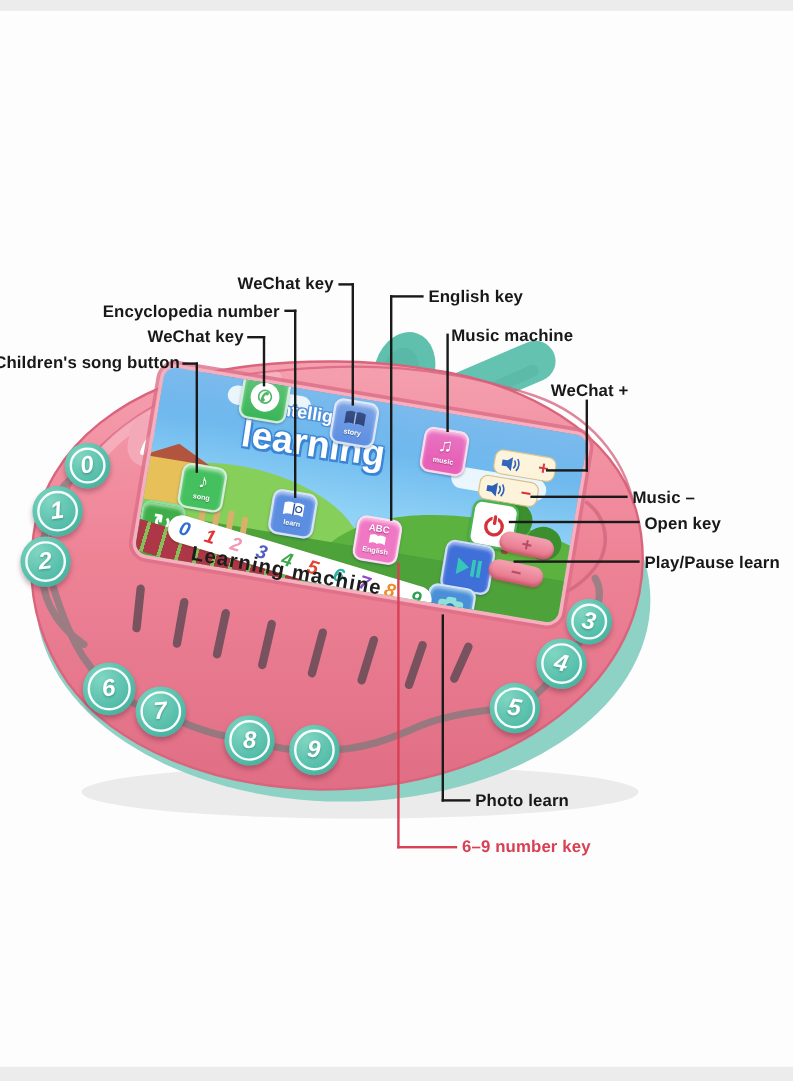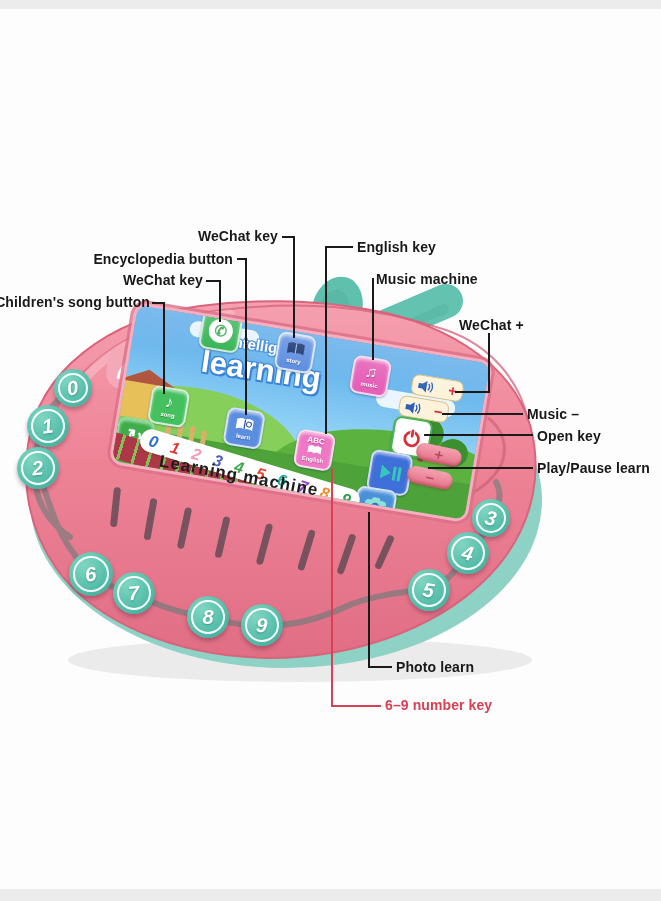--- a/index.html
+++ b/index.html
@@ -281,21 +281,21 @@
   <div class="cline" style="left:455px;top:391px;width:35px;height:2px;"></div>
   <div class="cline" style="left:442px;top:413px;width:81px;height:2px;"></div>
   <div class="cline" style="left:424px;top:434px;width:109px;height:2px;"></div>
   <div class="cline" style="left:428px;top:467px;width:105px;height:2px;"></div>
   <div class="cline" style="left:368px;top:512px;width:2px;height:156px;"></div>
   <div class="cline" style="left:368px;top:666px;width:24px;height:2px;"></div>
   <div class="cline red" style="left:331px;top:469px;width:2px;height:238px;"></div>
   <div class="cline red" style="left:331px;top:705px;width:50px;height:2px;"></div>
 
   <div class="callout" style="right:383px;top:228px;">WeChat key</div>
-  <div class="callout" style="right:428px;top:251px;">Encyclopedia button</div>
+  <div class="callout" style="right:428px;top:251px;">Encyclopedia number</div>
   <div class="callout" style="right:458px;top:272px;">WeChat key</div>
   <div class="callout" style="right:511px;top:294px;">Children's song button</div>
   <div class="callout" style="left:357px;top:239px;">English key</div>
   <div class="callout" style="left:376px;top:271px;">Music machine</div>
   <div class="callout" style="left:459px;top:317px;">WeChat +</div>
   <div class="callout" style="left:527px;top:406px;">Music –</div>
   <div class="callout" style="left:537px;top:428px;">Open key</div>
   <div class="callout" style="left:537px;top:460px;">Play/Pause learn</div>
   <div class="callout" style="left:396px;top:659px;">Photo learn</div>
   <div class="callout red" style="left:385px;top:697px;">6–9 number key</div>

